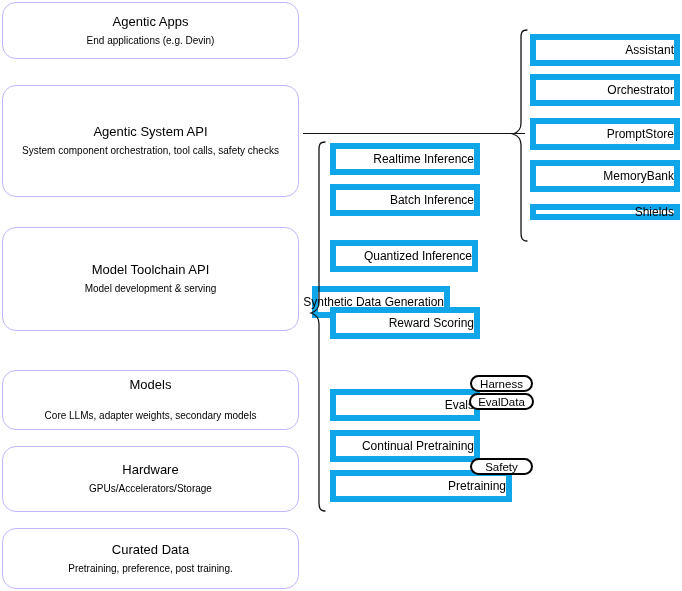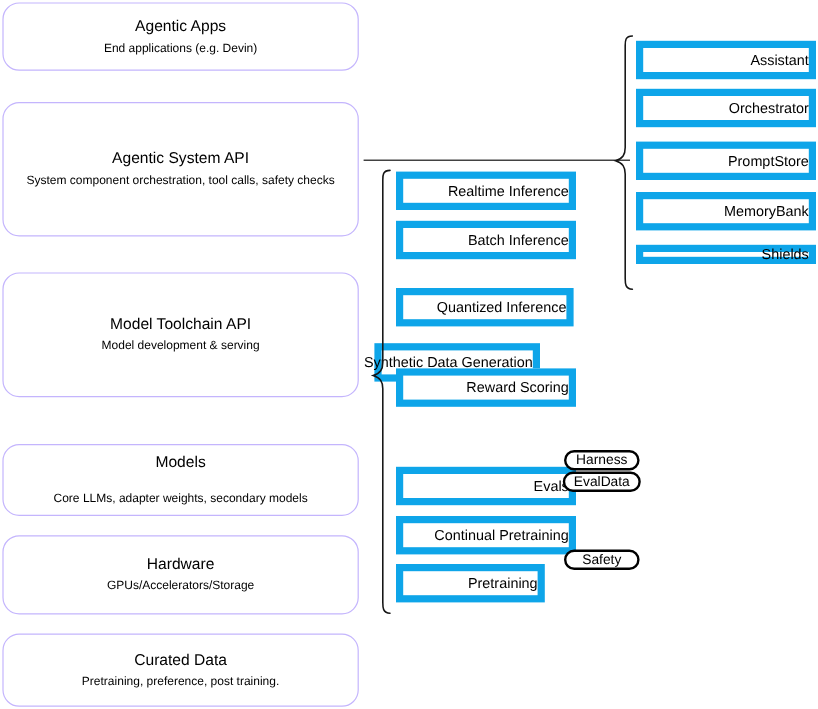--- a/index.html
+++ b/index.html
@@ -144,21 +144,21 @@
   </div>
   <div class="chip" style="left:330px; top:307px; width:150px; height:32px;">
     <span>Reward Scoring</span>
   </div>
   <div class="chip" style="left:330px; top:389px; width:150px; height:32px;">
     <span>Evals</span>
   </div>
   <div class="chip" style="left:330px; top:430px; width:150px; height:32px;">
     <span>Continual Pretraining</span>
   </div>
-  <div class="chip" style="left:330px; top:470px; width:124px; height:32px;padding-left:36px;">
+  <div class="chip" style="left:330px; top:470px; width:182px; height:32px;padding-left:36px;">
     <span>Pretraining</span>
   </div>
 
   <div class="pill" style="left:470px; top:375px; width:63px; height:17px;">
     <span>Harness</span>
   </div>
   <div class="pill" style="left:469px; top:393px; width:65px; height:17px;">
     <span>EvalData</span>
   </div>
   <div class="pill" style="left:470px; top:410px; width:63px; height:17px;margin-top:48px;">

